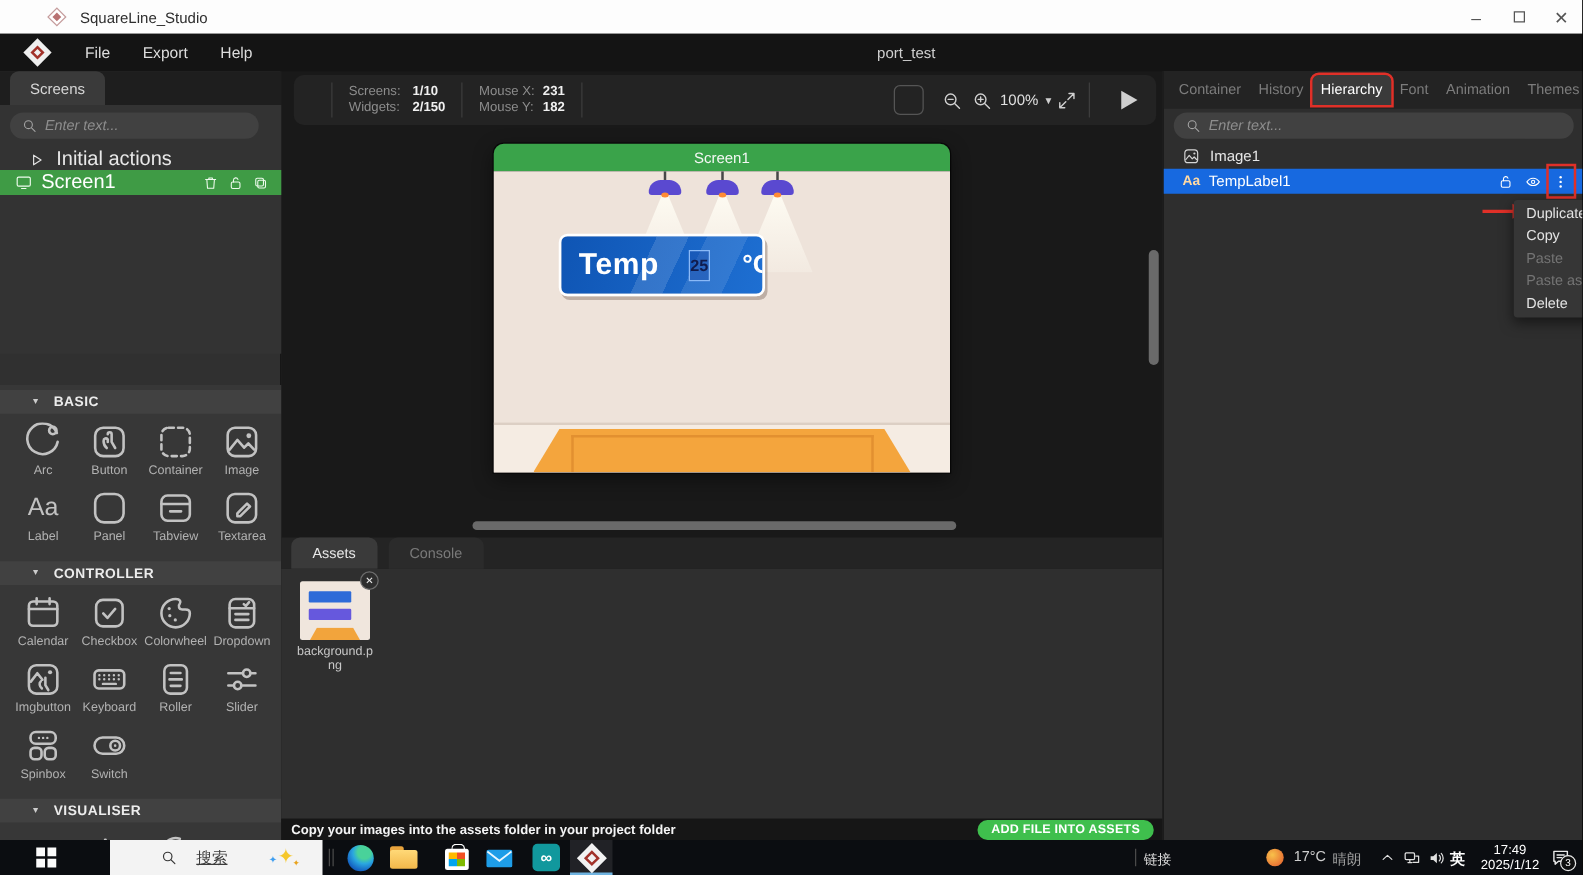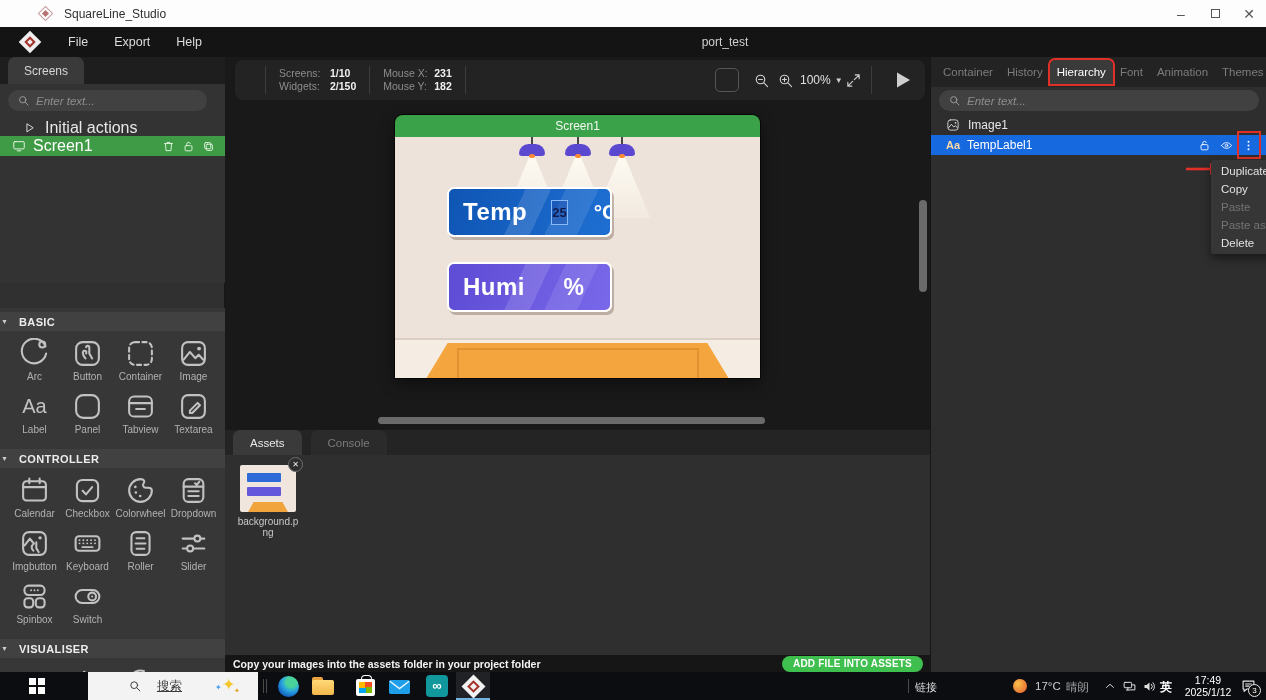--- a/index.html
+++ b/index.html
@@ -43,21 +43,21 @@
 
 .tree-row{position:absolute;left:0;width:225px;height:19px;display:flex;align-items:center;font-size:16px;color:#e8e8e8;}
 .row-initial{top:34px;padding-left:22px;gap:9px;}
 .row-screen1{top:52px;height:20px;background:#3f9b45;padding-left:12px;gap:7px;color:#ffffff;}
 .ticon{width:14px;height:14px;display:flex;color:#e3e3e3;flex:none;}
 .ticon svg{width:100%;height:100%;}
 .row-screen1 .ticon{color:#eefbed;}
 .row-actions{margin-left:auto;display:flex;gap:7px;margin-right:10px;}
 .row-actions .ticon{width:13px;height:13px;}
 
-.wsec-header{height:19px;margin-top:4px;background:#414141;display:flex;align-items:center;padding-left:1px;gap:11px;}
+.wsec-header{height:19px;margin-top:4px;background:#414141;display:flex;align-items:center;padding-left:25px;gap:11px;}
 .caret{font-size:7px;color:#cccccc;}
 .wsec-title{font-size:11px;font-weight:bold;color:#ececec;letter-spacing:.4px;}
 .wgrid{display:grid;grid-template-columns:repeat(4,1fr);padding:4px 5px 4px 8px;}
 .wcell{height:53px;display:flex;flex-direction:column;align-items:center;padding-top:3px;}
 .wicon{width:31px;height:31px;color:#c2c2c2;display:flex;align-items:center;justify-content:center;}
 .wicon svg{width:100%;height:100%;}
 .wicon.text-icon{font-size:20px;color:#c2c2c2;font-family:"Liberation Sans",sans-serif;}
 .wlabel{margin-top:2px;font-size:10px;color:#b2b2b2;}
 
 
@@ -558,24 +558,20 @@
             </div>
           <div class="lamp l3">
               <span class="beam"></span>
               <span class="bulb"></span>
             </div>
           <div class="screen-panel panel-temp">
             <span class="pt-label">Temp</span>
             <span class="pt-value">25</span>
             <span class="pt-unit">°C</span>
           </div>
-          <div class="screen-panel panel-humi">
-            <span class="pt-label">Humi</span>
-            <span class="pt-unit">%</span>
-          </div>
           <div class="floor">
             <div class="floor-table"></div>
           </div>
         </div>
       </div>
 
       <div class="hscroll"></div>
       <div class="vscroll"></div>
 
       <div class="assets-tabs">

